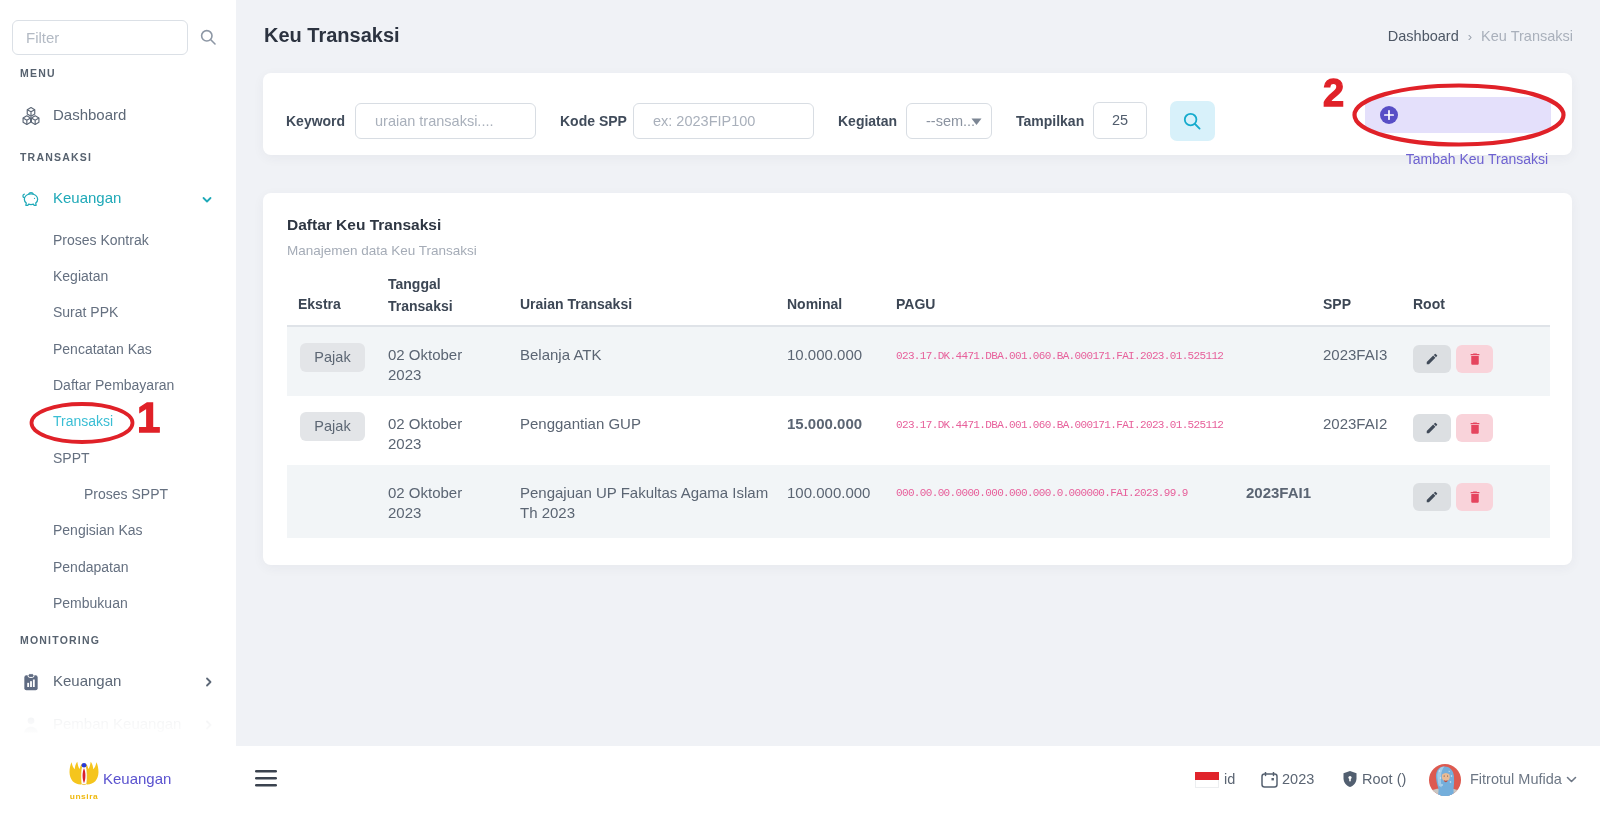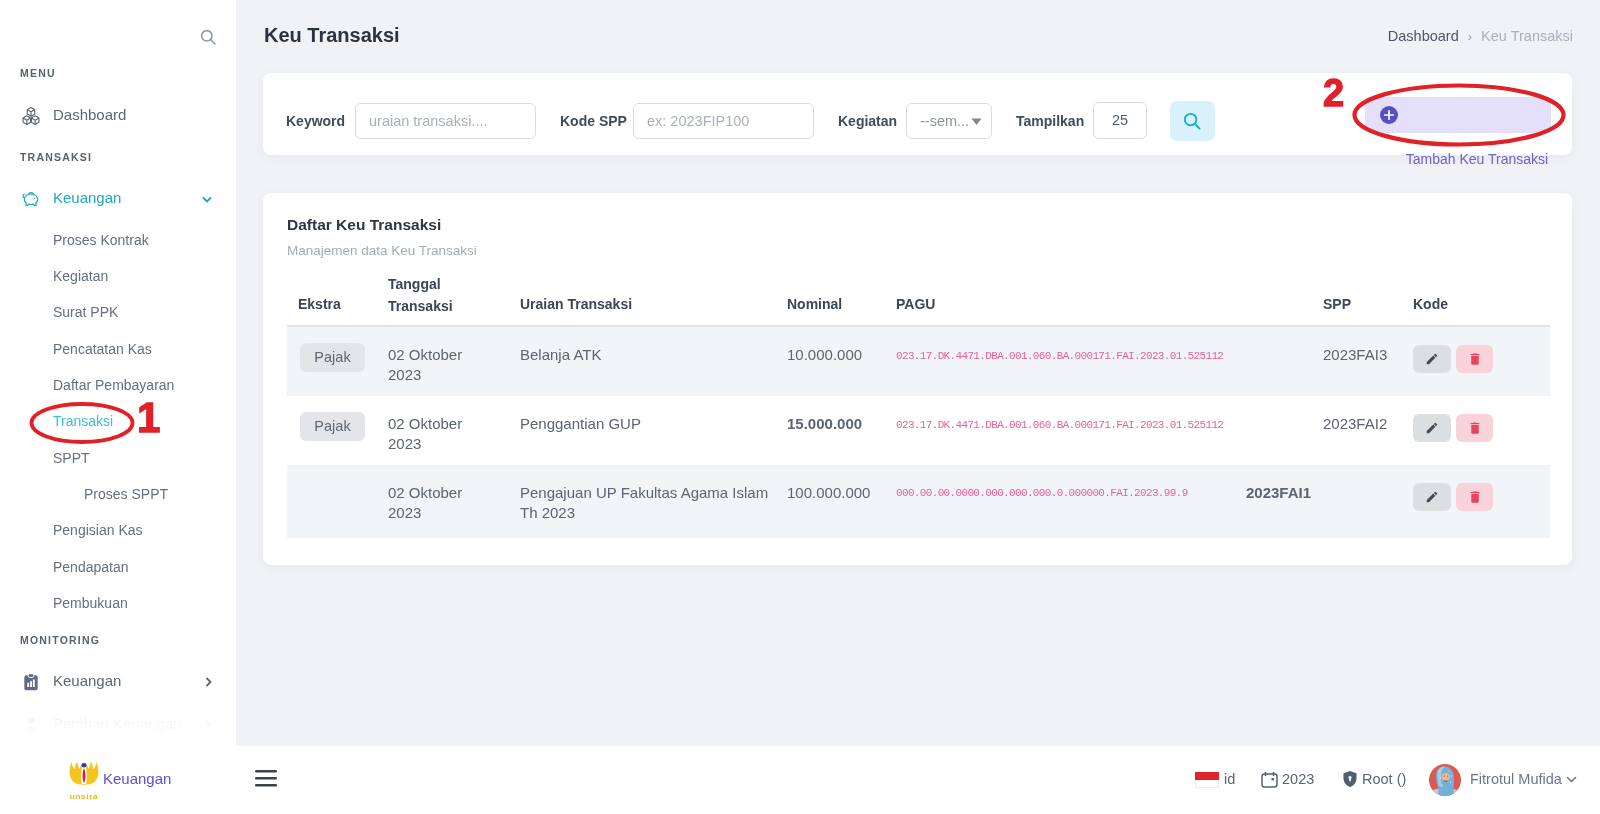--- a/index.html
+++ b/index.html
@@ -20,21 +20,21 @@
   .main-title { position:absolute; left:264px; top:24px; font-size:20px; font-weight:bold; color:#2c3340; }
   .breadcrumb { position:absolute; top:28px; right:27px; font-size:14.5px; color:#4d5765; }
   .breadcrumb .sep { color:#9aa2ae; padding:0 9px; font-size:13px; }
   .breadcrumb .muted { color:#a9b0bb; }
 
   .card { position:absolute; left:263px; width:1309px; background:#fff; border-radius:8px; box-shadow:0 3px 12px rgba(50,60,80,0.05); }
   .card1 { top:73px; height:82px; }
   .card2 { top:193px; height:372px; }
 
   .flabel { position:absolute; top:113px; font-size:14px; font-weight:bold; color:#414c5b; }
-  .finput { position:absolute; top:103px; height:36px; border:1px solid #d8dde3; border-radius:6px; background:#fff; font-size:14.5px; color:#a9b0bb; line-height:34px; padding-left:13px; }
+  .finput { position:absolute; top:103px; height:36px; border:1px solid #d8dde3; border-radius:6px; background:#fff; font-size:14.5px; color:#a9b0bb; line-height:34px; padding-left:19px; }
 
   .search-btn { position:absolute; left:1170px; top:101px; width:45px; height:40px; background:#d8f1fa; border-radius:7px; }
   .tambah-btn { position:absolute; left:1365px; top:97px; width:186px; height:36px; background:#e4e0fb; border-radius:5px; color:#6e62d1; font-size:15px; line-height:36px; text-align:center; }
 
   
   .tbl-title { position:absolute; left:287px; top:216px; font-size:15.5px; font-weight:bold; color:#2e3642; }
   .tbl-sub { position:absolute; left:287px; top:243px; font-size:13.5px; color:#a5acb7; }
   .th { position:absolute; font-size:14px; font-weight:bold; color:#3c4654; }
   .row { position:absolute; left:287px; width:1263px; }
   .r-light { background:#f2f5f7; }
@@ -49,20 +49,21 @@
   .bottombar { position:absolute; left:0; top:746px; width:1600px; height:68px; background:#fff; }
   .bb-text { position:absolute; font-size:14.5px; color:#5b6573; }
 
   
   .annot-num { position:absolute; color:#e02128; font-weight:bold; -webkit-text-stroke:1.3px #e02128; }
 </style>
 </head>
 <body>
 
 <div class="sidebar">
+  <div class="filter-input">Filter</div>
   <svg class="abs" style="left:200px; top:29px;" width="16" height="16" viewBox="0 0 16 16">
       <circle cx="6.8" cy="6.8" r="5.2" fill="none" stroke="#8d97a5" stroke-width="1.6"></circle>
       <line x1="10.8" y1="10.8" x2="15" y2="15" stroke="#8d97a5" stroke-width="1.6" stroke-linecap="round"></line>
     </svg>
 
   <div class="sec-label" style="top:67px;">MENU</div>
 
   <svg class="nav-icon" style="top:106px;" viewBox="0 0 24 24" fill="none" stroke="#5d6877" stroke-width="1.4" stroke-linejoin="round">
       <path d="M12 1.8l4.5 2.6v5.2L12 12.2 7.5 9.6V4.4z"></path>
       <path d="M7.5 4.4l4.5 2.6 4.5-2.6M12 7v5.2"></path>
@@ -158,21 +159,21 @@
 <div class="card card2"></div>
 <div class="tbl-title">Daftar Keu Transaksi</div>
 <div class="tbl-sub">Manajemen data Keu Transaksi</div>
 
 <div class="th" style="left:298px; top:296px;">Ekstra</div>
 <div class="th" style="left:388px; top:273px; line-height:22px;">Tanggal<br>Transaksi</div>
 <div class="th" style="left:520px; top:296px;">Uraian Transaksi</div>
 <div class="th" style="left:787px; top:296px;">Nominal</div>
 <div class="th" style="left:896px; top:296px;">PAGU</div>
 <div class="th" style="left:1323px; top:296px;">SPP</div>
-<div class="th" style="left:1413px; top:296px;">Kode</div>
+<div class="th" style="left:1413px; top:296px;">Root</div>
 
 <div class="abs" style="left:287px; top:325px; width:1263px; height:2px; background:#dfe3e8;"></div>
 
 <div class="row r-light" style="top:327px; height:69px;"></div>
 <div class="badge" style="left:300px; top:343px;">Pajak</div>
 <div class="cell" style="left:388px; top:345px;">02 Oktober<br>2023</div>
 <div class="cell" style="left:520px; top:345px;">Belanja ATK</div>
 <div class="cell" style="left:787px; top:345px;">10.000.000</div>
 <div class="cell pagu" style="left:896px; top:346px;">023.17.DK.4471.DBA.001.060.BA.000171.FAI.2023.01.525112</div>
 <div class="cell" style="left:1323px; top:345px;">2023FAI3</div>

